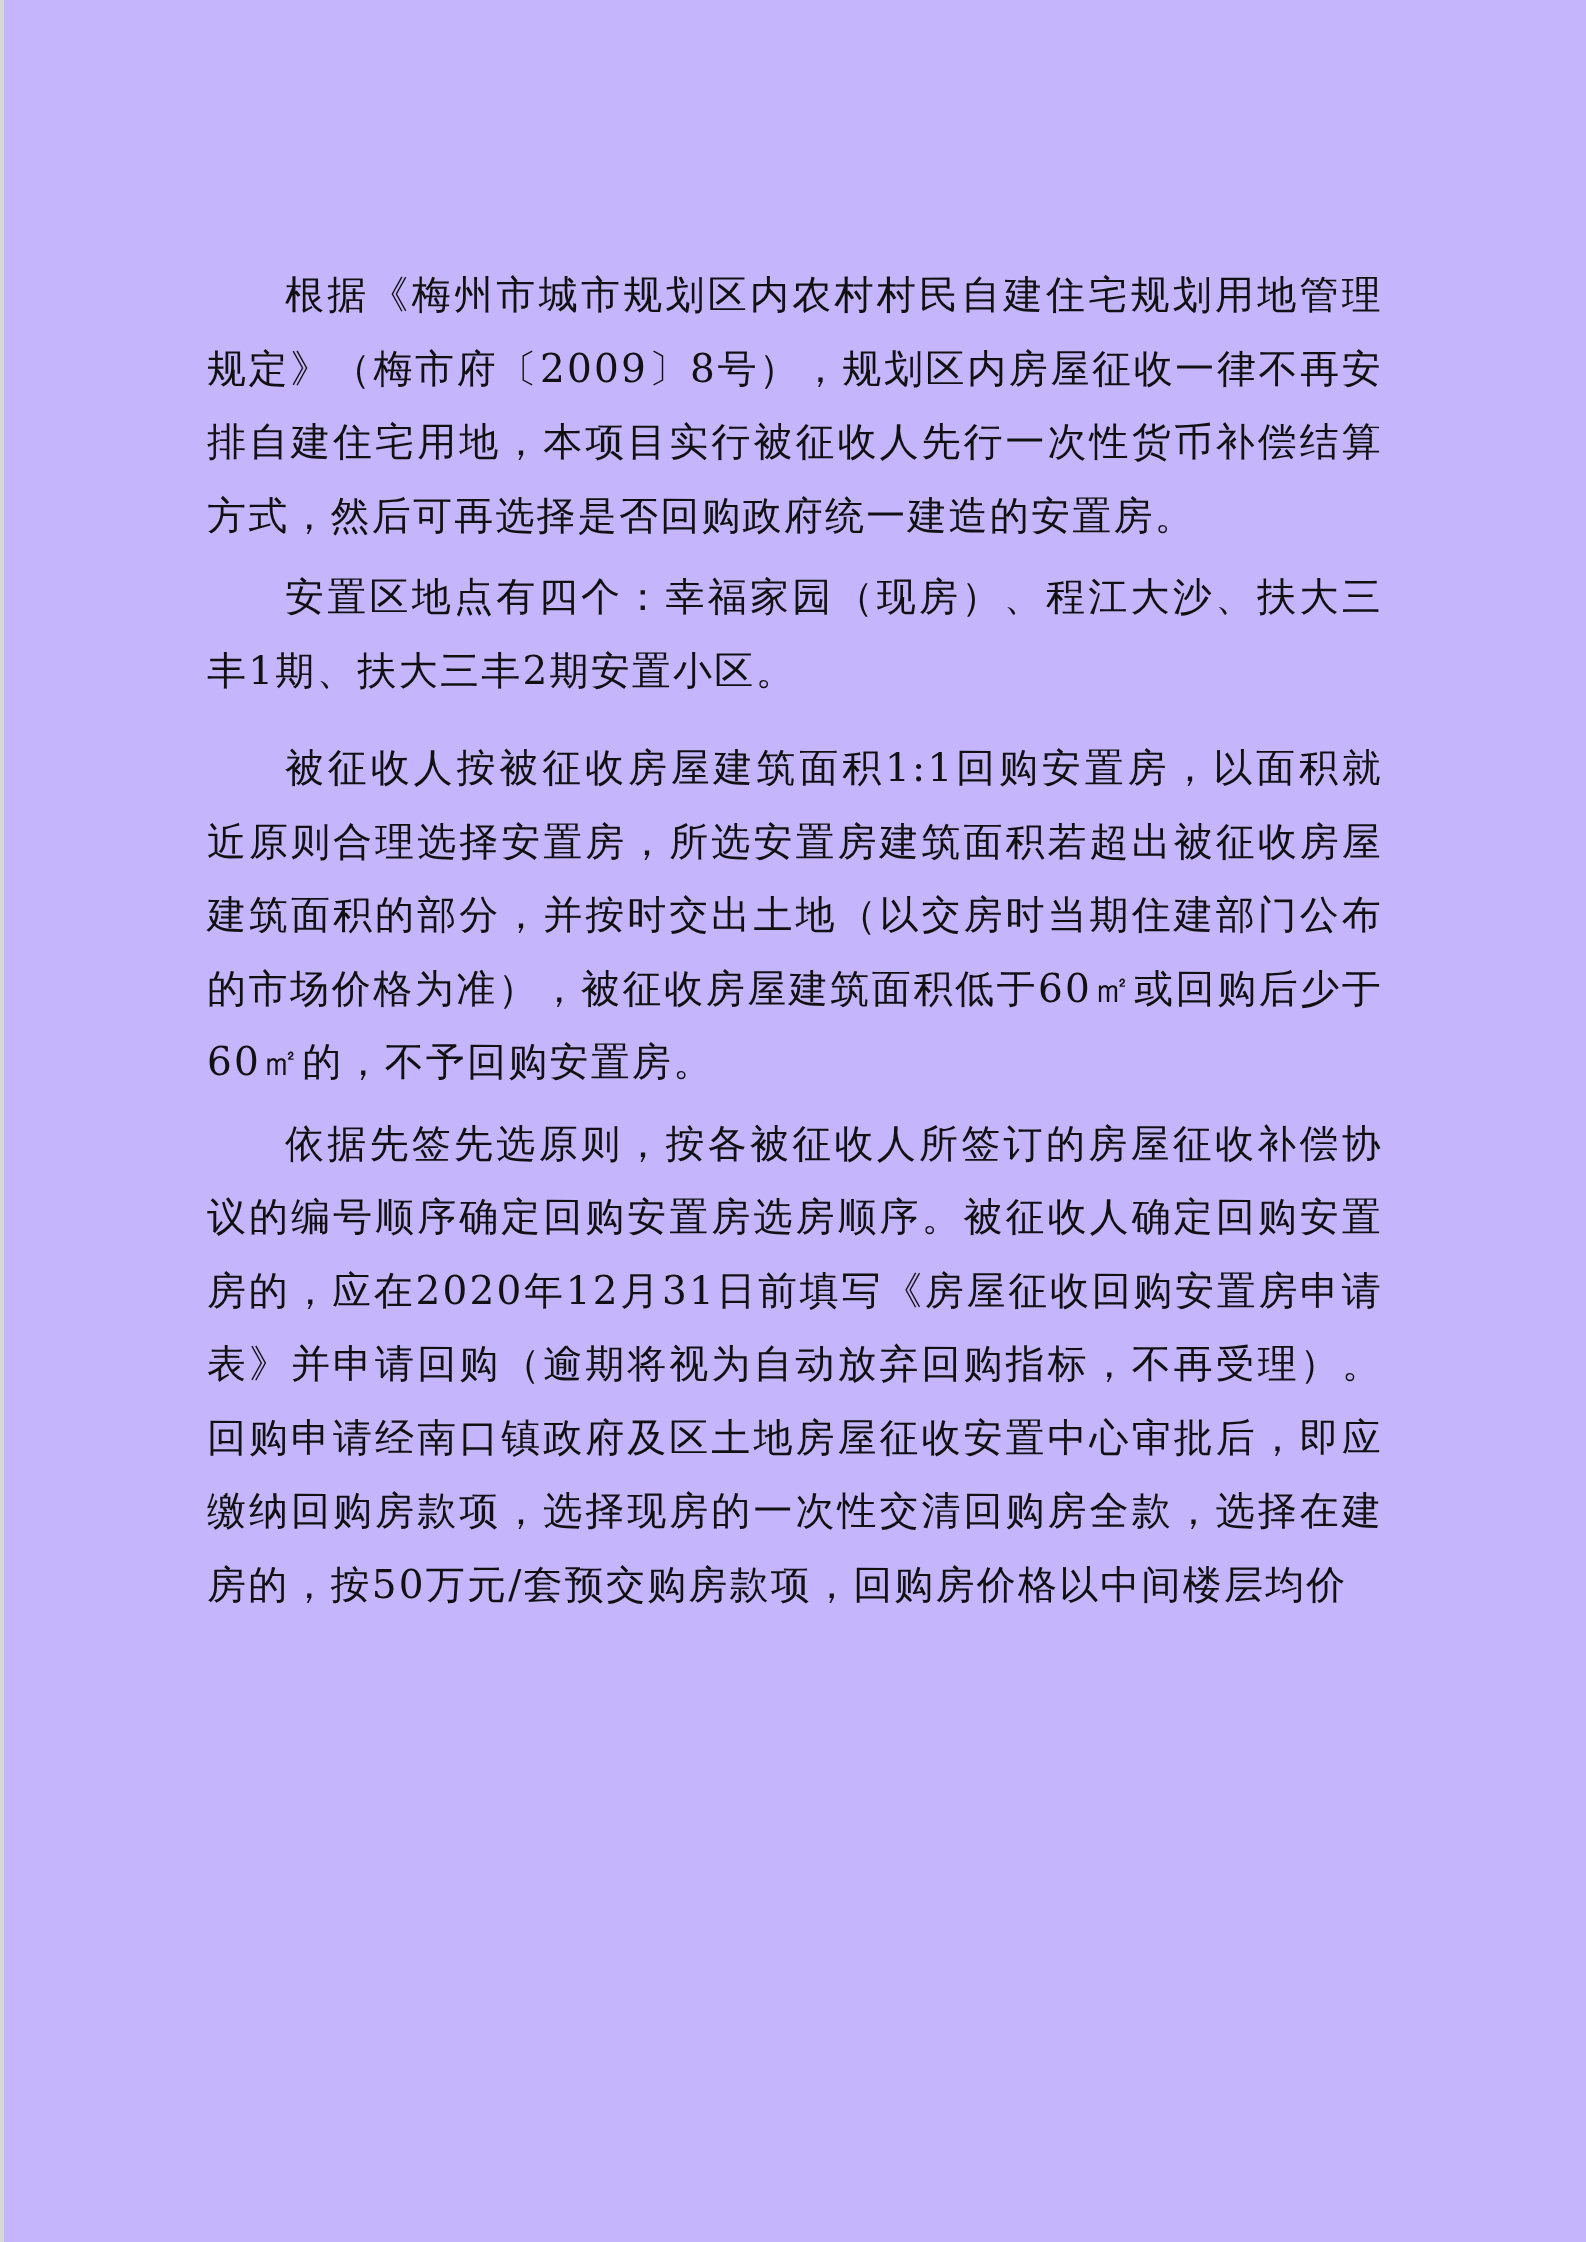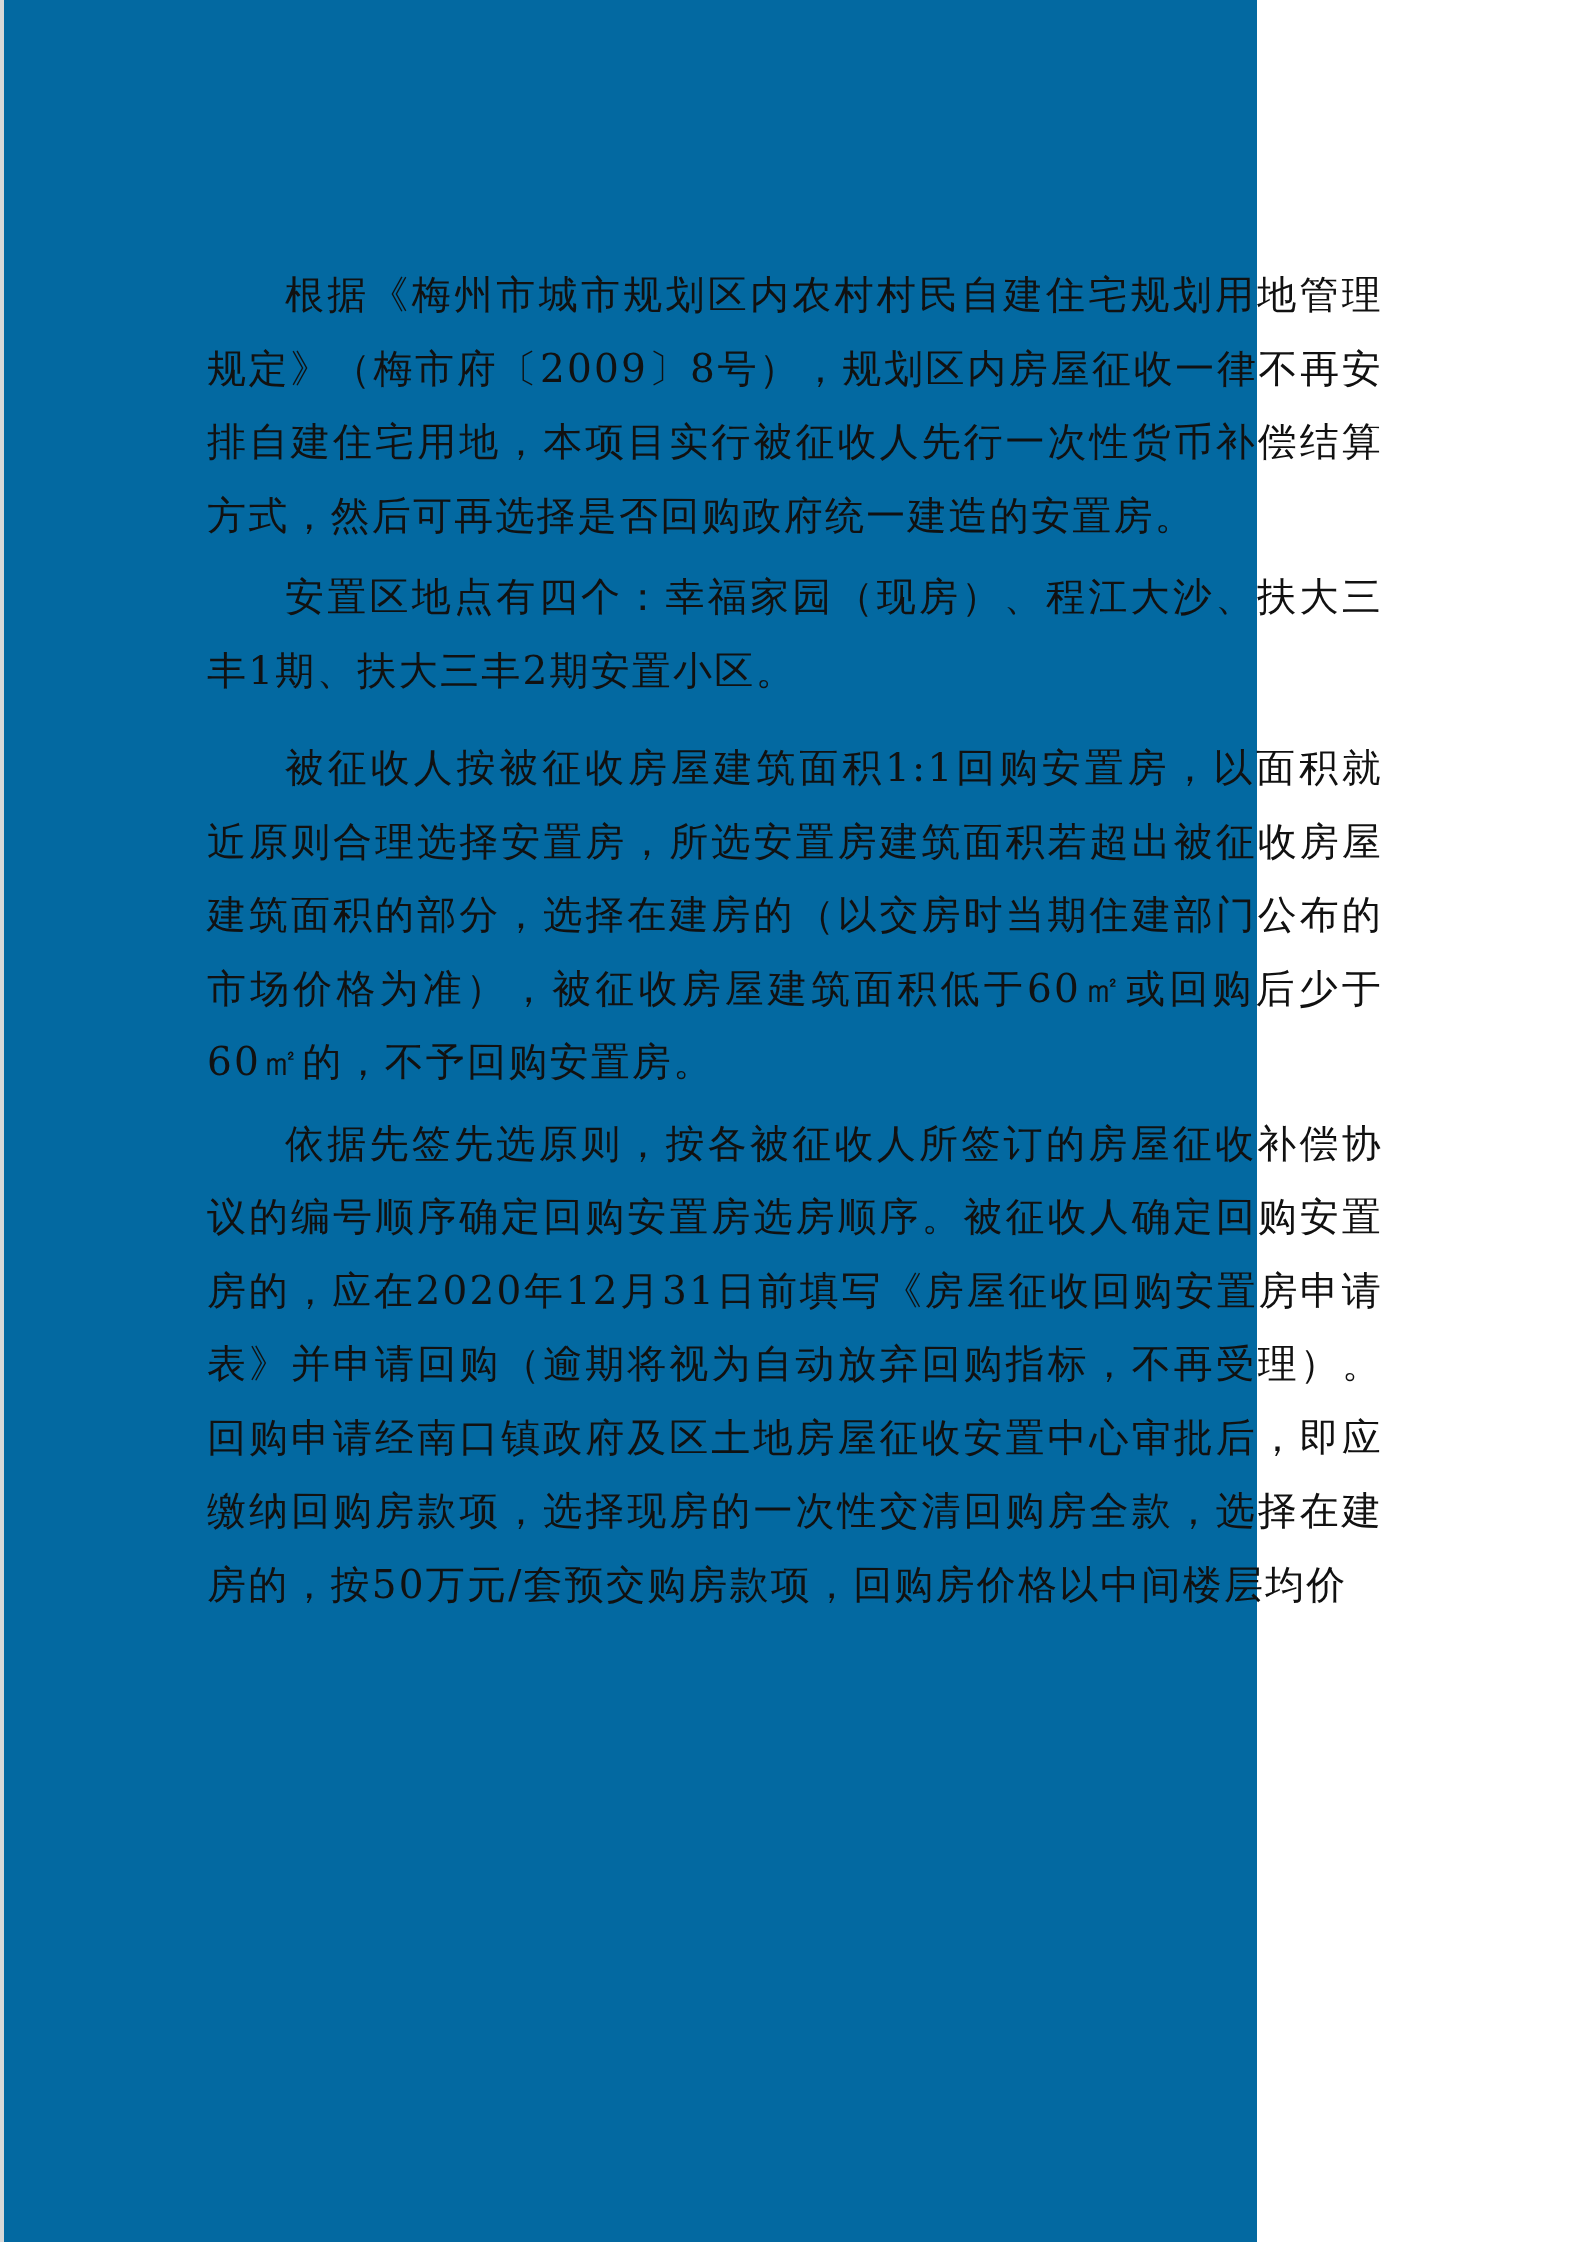--- a/index.html
+++ b/index.html
@@ -1,19 +1,19 @@
 <!DOCTYPE html>
 <html><head>
 <meta charset="utf-8">
 <style>
   html, body { margin: 0; padding: 0; background: #ffffff; }
   body { width: 1586px; height: 2242px; position: relative; overflow: hidden; }
   .page {
-    position: absolute; left: 0; top: 0; width: 1257px; height: 2242px;
-    background: #0369a1;
+    position: absolute; left: 0; top: 0; width: 1586px; height: 2242px;
+    background: #c4b5fd;
   }
   .page-edge {
     position: absolute; left: 0; top: 0; width: 4px; height: 2242px;
     background: #d8d8d8;
   }
   .content {
     position: absolute; left: 207px; top: 258px; width: 1176px;
     font-family: "DejaVu Serif", "Liberation Serif", serif;
     font-size: 39px; line-height: 73.5px; color: #111111;
     text-align: justify; letter-spacing: 2.2px;
@@ -28,17 +28,17 @@
 <div class="page">
   <div class="page-edge"></div>
 
   <div class="content">
     <p class="para">根据《梅州市城市规划区内农村村民自建住宅规划用地管理规定》（梅市府〔2009〕8号），规划区内房屋征收一律不再安排自建住宅用地，本项目实行被征收人先行一次性货币补偿结算方式，然后可再选择是否回购政府统一建造的安置房。</p>
     <div class="gap"></div>
     <p class="para">安置区地点有四个：幸福家园（现房）、程江大沙、扶大三丰1期、扶大三丰2期安置小区。</p>
     <div class="gap"></div>
     <div class="gap"></div>
     <div class="gap"></div>
-    <p class="para">被征收人按被征收房屋建筑面积1:1回购安置房，以面积就近原则合理选择安置房，所选安置房建筑面积若超出被征收房屋建筑面积的部分，选择在建房的（以交房时当期住建部门公布的市场价格为准），被征收房屋建筑面积低于60㎡或回购后少于60㎡的，不予回购安置房。</p>
+    <p class="para">被征收人按被征收房屋建筑面积1:1回购安置房，以面积就近原则合理选择安置房，所选安置房建筑面积若超出被征收房屋建筑面积的部分，并按时交出土地（以交房时当期住建部门公布的市场价格为准），被征收房屋建筑面积低于60㎡或回购后少于60㎡的，不予回购安置房。</p>
     <div class="gap"></div>
     <p class="para">依据先签先选原则，按各被征收人所签订的房屋征收补偿协议的编号顺序确定回购安置房选房顺序。被征收人确定回购安置房的，应在2020年12月31日前填写《房屋征收回购安置房申请表》并申请回购（逾期将视为自动放弃回购指标，不再受理）。回购申请经南口镇政府及区土地房屋征收安置中心审批后，即应缴纳回购房款项，选择现房的一次性交清回购房全款，选择在建房的，按50万元/套预交购房款项，回购房价格以中间楼层均价</p>
   </div>
 </div>
 
 </body></html>

